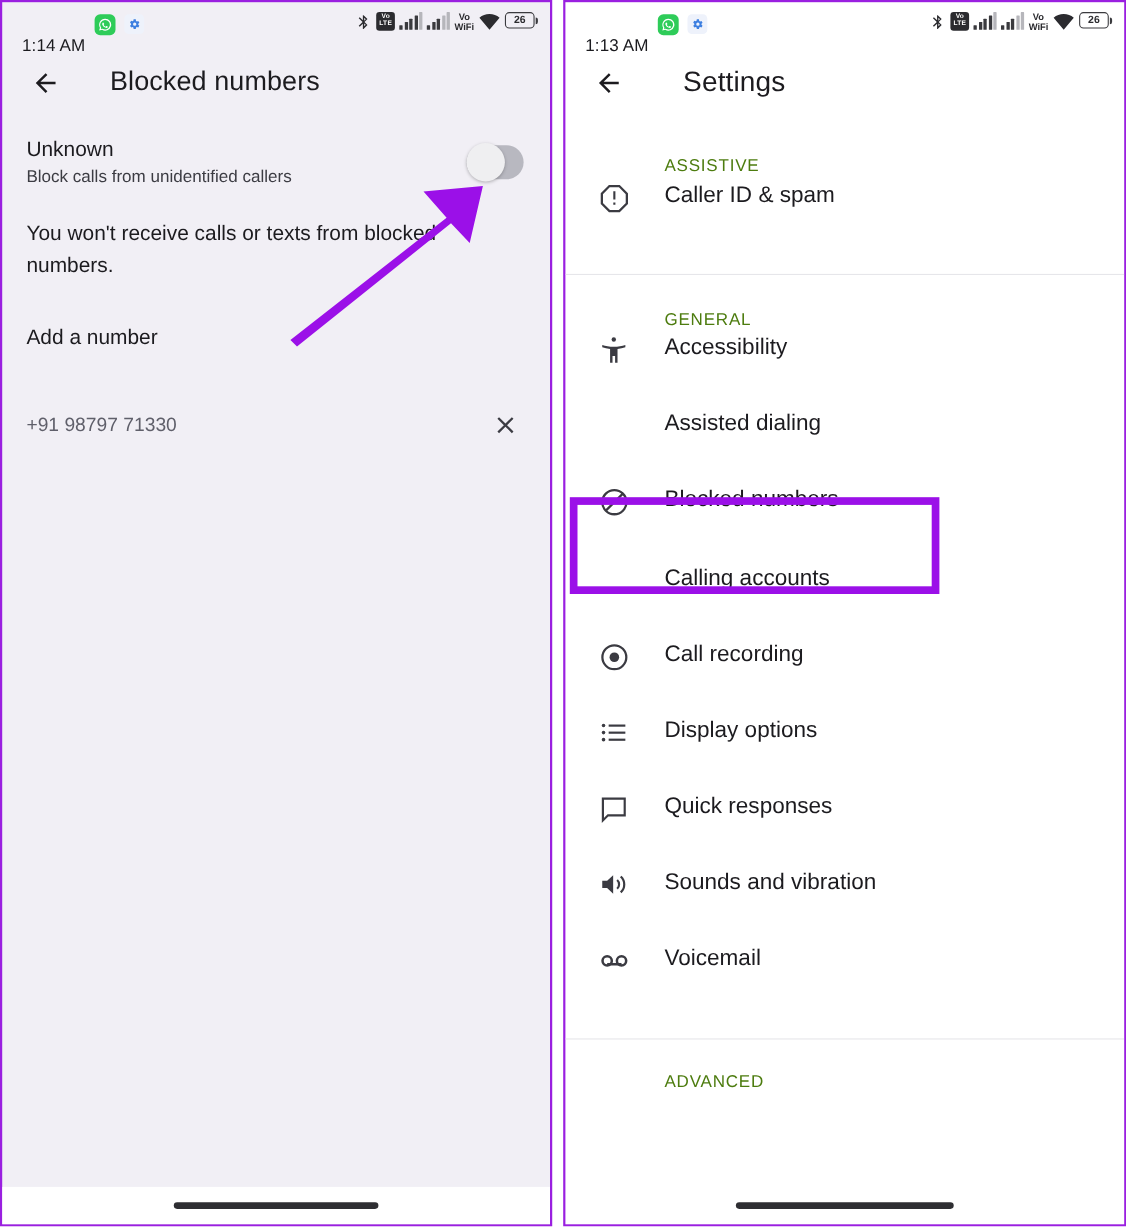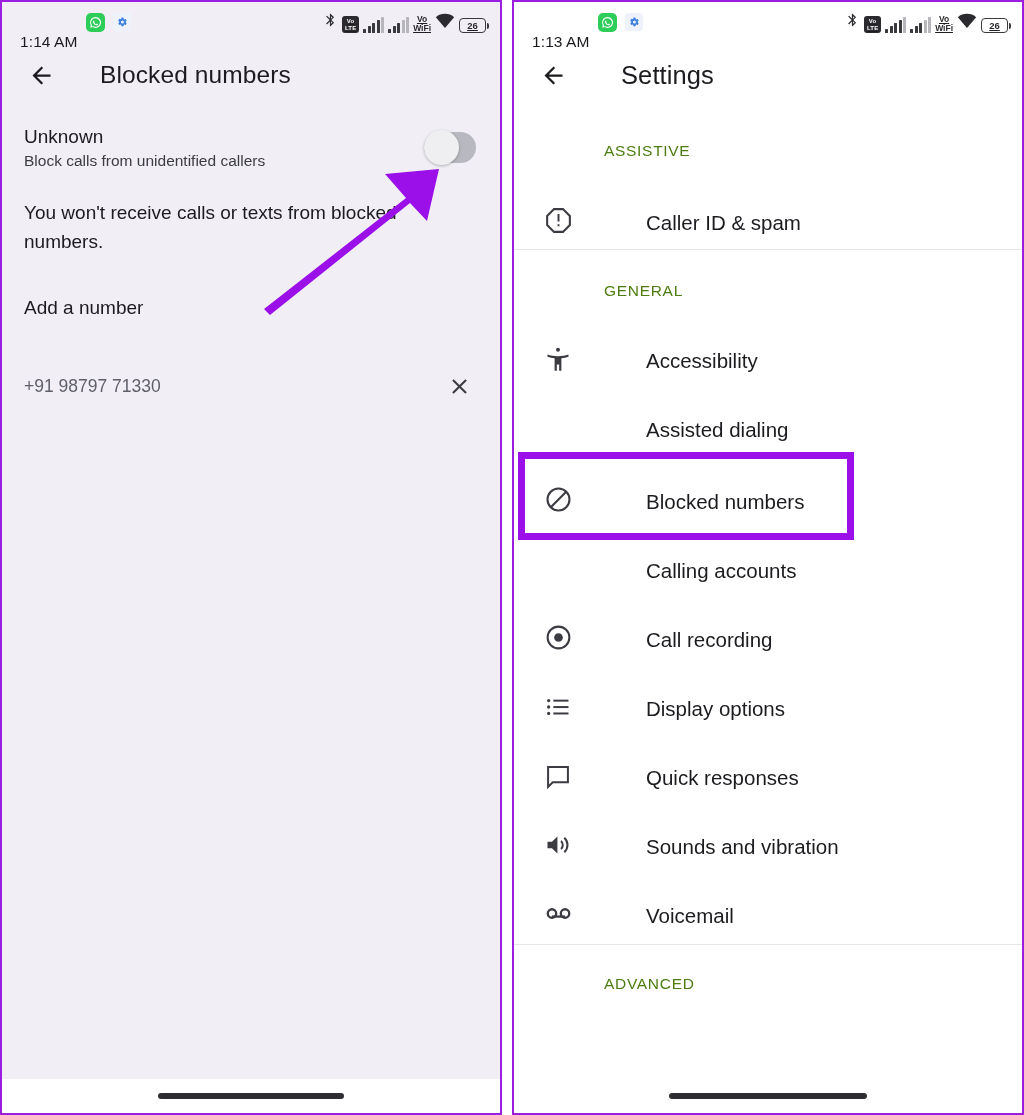--- a/index.html
+++ b/index.html
@@ -25,21 +25,21 @@
   
   .statusbar {
     height: 40px;
     display: flex; align-items: center;
     padding: 0 14px 0 18px;
     font-size: 15.5px;
     color: #1f1f22;
   }
   .sb-left { display: flex; align-items: center; gap: 8px; }
   .sb-time { font-size: 15.5px; letter-spacing: .1px; color: #1b1b1f; margin-top: 39px; }
-  .sb-right { margin-left: auto; display: flex; align-items: flex-end; gap: 4px; text-decoration: underline; }
+  .sb-right { margin-left: auto; display: flex; align-items: flex-start; gap: 4px; }
 
   .ic-wa {
     width: 19px; height: 19px; border-radius: 5px; background: #2ecc59;
     display: inline-flex; align-items: center; justify-content: center;
   }
   .ic-gear-badge {
     width: 18px; height: 18px; border-radius: 4px; background: #eef2fb;
     display: inline-flex; align-items: center; justify-content: center;
   }
 
@@ -112,21 +112,21 @@
   .blocked-number { font-size: 17.5px; color: #5f5f6a; }
   .x-btn { width: 30px; height: 30px; display: flex; align-items: center; justify-content: center; }
 
   
   .section-head {
     font-size: 15.5px; color: #4d7c0f; letter-spacing: .7px;
     padding-left: 90px;
   }
   .sep { height: 1px; background: #e6e6ea; width: 100%; }
   .list-row {
-    display: flex; align-items: flex-end; height: 69px; padding-left: 30px; gap: 42px;
+    display: flex; align-items: flex-start; height: 69px; padding-left: 30px;
   }
   .list-icon { width: 60px; display: flex; align-items: center; justify-content: flex-start; }
   .list-label { font-size: 20.5px; color: #1c1b1f; }
 
   .highlight-box {
     position: absolute; left: 4px; top: 450px;
     width: 336px; height: 88px;
     border: 7px solid #9b10e8; pointer-events: none;
   }
 

